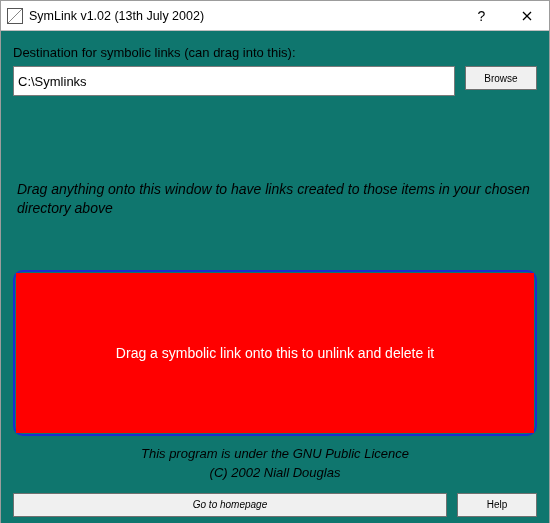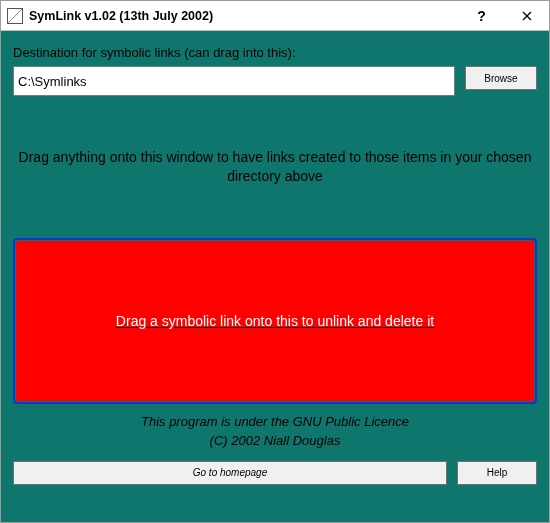--- a/index.html
+++ b/index.html
@@ -19,21 +19,20 @@
     display: flex;
     flex-direction: column;
   }
   .titlebar {
     height: 30px;
     background: #fff;
     border-bottom: 1px solid #c0c0c0;
     display: flex;
     align-items: center;
     padding: 0 0 0 6px;
-    font-weight: bold;
   }
   .titlebar .app-icon {
     width: 16px; height: 16px;
     border: 1px solid #555;
     background: linear-gradient(135deg,#fff 0%,#fff 48%,#888 48%,#888 52%,#fff 52%);
     margin-right: 6px;
     flex: 0 0 auto;
   }
   .titlebar .title {
     flex: 1 1 auto;
@@ -77,32 +76,32 @@
     min-width: 72px;
     background: #f0f0f0;
     border: 1px solid #707070;
     font: inherit;
     font-size: 10px;
     padding: 0 17px;
     cursor: default;
     box-shadow: inset 0 0 0 1px #fff2;
   }
   .drag-instr {
-    margin-top: 52px;
-    text-align: center;
+    margin-top: 84px;
+    text-align: left;
     font-size: 14px;
     line-height: 1.35;
     padding: 0 4px;
+    font-style: italic;
   }
   .dropzone-wrap {
     margin-top: 52px;
     border: 2px solid #1a2fd1;
-    border-radius: 4px;
+    border-radius: 10px;
     padding: 1px;
-    text-decoration: underline;
   }
   .dropzone {
     background: #ff0000;
     color: #fff;
     height: 160px;
     display: flex;
     align-items: center;
     justify-content: center;
     font-size: 14px;
     text-align: center;

